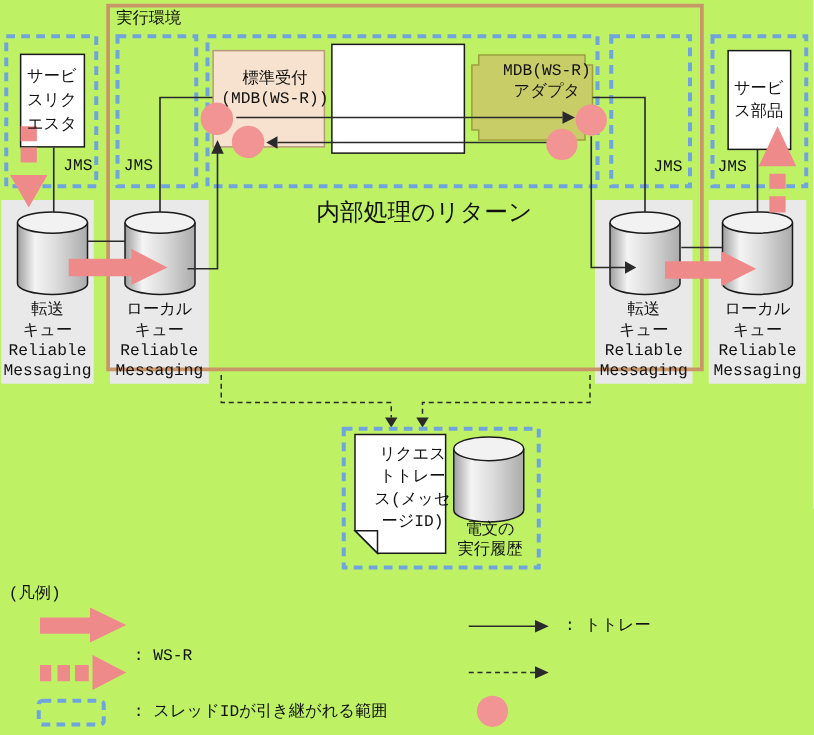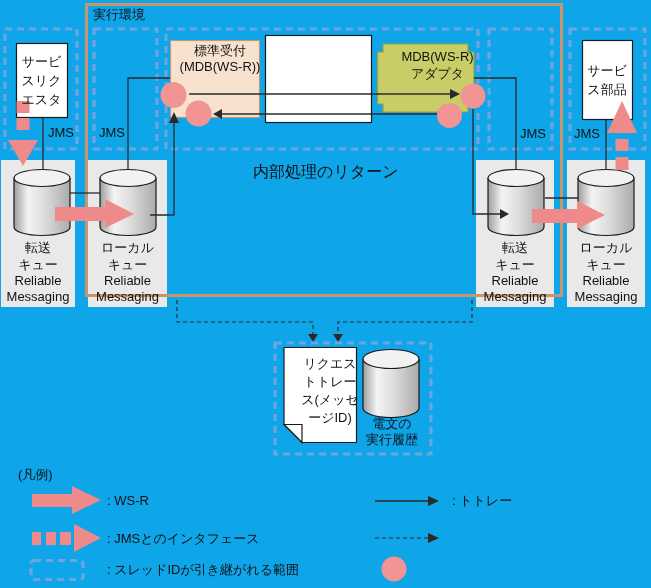--- a/index.html
+++ b/index.html
@@ -1,18 +1,18 @@
 <!DOCTYPE html>
 <html><head>
 <meta charset="utf-8">
 <style>
   html,body{margin:0;padding:0;background:#fff;}
   #stage{
-    position:relative;width:651px;height:588px;background:#0ea5e9;overflow:hidden;
-    font-family:Liberation Sans, sans-serif;
+    position:relative;width:651px;height:588px;background:#bef264;overflow:hidden;
+    font-family:Liberation Mono, monospace;
   }
   #stage svg{position:absolute;left:0;top:0;}
   .lbl{position:absolute;font-size:13px;line-height:17px;white-space:pre-line;color:#111;}
   .center{text-align:center;}
   .right{text-align:right;}
   .vcenter{display:flex;align-items:center;justify-content:center;}
   
   .panel{fill:#E9E9E9;}
   .envborder{fill:none;stroke:#C89668;stroke-width:3;}
   .dashbox{fill:none;stroke:#6FA4DE;stroke-width:3.2;stroke-dasharray:7 5;}
@@ -148,31 +148,31 @@
     <circle class="tracept" cx="394" cy="569" r="12.5"></circle>
   </g>
 </svg>
 
 <div class="lbl" style="left:93px;top:6px;">実行環境</div>
 <div class="lbl center vcenter" style="left:16px;top:43px;width:51px;height:74px;line-height:19px;">サービ
 スリク
 エスタ</div>
 <div class="lbl center vcenter" style="left:582px;top:40px;width:50px;height:79px;line-height:19px;">サービ
 ス部品</div>
-<div class="lbl center" style="left:170px;top:43px;width:100px;line-height:16px;">標準受付
+<div class="lbl center" style="left:170px;top:55px;width:100px;line-height:16px;">標準受付
 (MDB(WS-R))</div>
 <div class="lbl center" style="left:377px;top:48px;width:121px;">MDB(WS-R)
 アダプタ</div>
 
 <div class="lbl right" style="left:40px;top:124px;width:34px;">JMS</div>
 <div class="lbl" style="left:99px;top:124px;">JMS</div>
 <div class="lbl right" style="left:488px;top:125px;width:58px;">JMS</div>
 <div class="lbl" style="left:574px;top:125px;">JMS</div>
 
-<div class="lbl" style="left:253px;top:163px;font-size:16px;">内部処理のリターン</div>
+<div class="lbl" style="left:253px;top:163px;font-size:19px;">内部処理のリターン</div>
 
 <div class="lbl center" style="left:1px;top:239px;width:74px;">転送
 キュー</div>
 <div class="lbl center" style="left:1px;top:273px;width:74px;line-height:16px;">Reliable
 Messaging</div>
 <div class="lbl center" style="left:88px;top:239px;width:79px;">ローカル
 キュー</div>
 <div class="lbl center" style="left:88px;top:273px;width:79px;line-height:16px;">Reliable
 Messaging</div>
 <div class="lbl center" style="left:476px;top:239px;width:78px;">転送
@@ -184,19 +184,18 @@
 <div class="lbl center" style="left:567px;top:273px;width:78px;line-height:16px;">Reliable
 Messaging</div>
 
 <div class="lbl center" style="left:285px;top:355px;width:90px;line-height:18px;">リクエス
 トトレー
 ス(メッセ
 ージID)</div>
 <div class="lbl center" style="left:360px;top:416px;width:64px;line-height:16px;">電文の
 実行履歴</div>
 
-<div class="lbl" style="left:18px;top:466px;">(凡例)</div>
-<div class="lbl" style="left:107px;top:492px;">: WS-R</div>
-<div class="lbl" style="left:107px;top:530px;">: JMSとのインタフェース</div>
+<div class="lbl" style="left:7px;top:466px;">(凡例)</div>
+<div class="lbl" style="left:107px;top:516px;">: WS-R</div>
 <div class="lbl" style="left:107px;top:561px;">: スレッドIDが引き継がれる範囲</div>
 <div class="lbl" style="left:452px;top:492px;">: トトレー</div>
 
 </div>
 
 </body></html>

